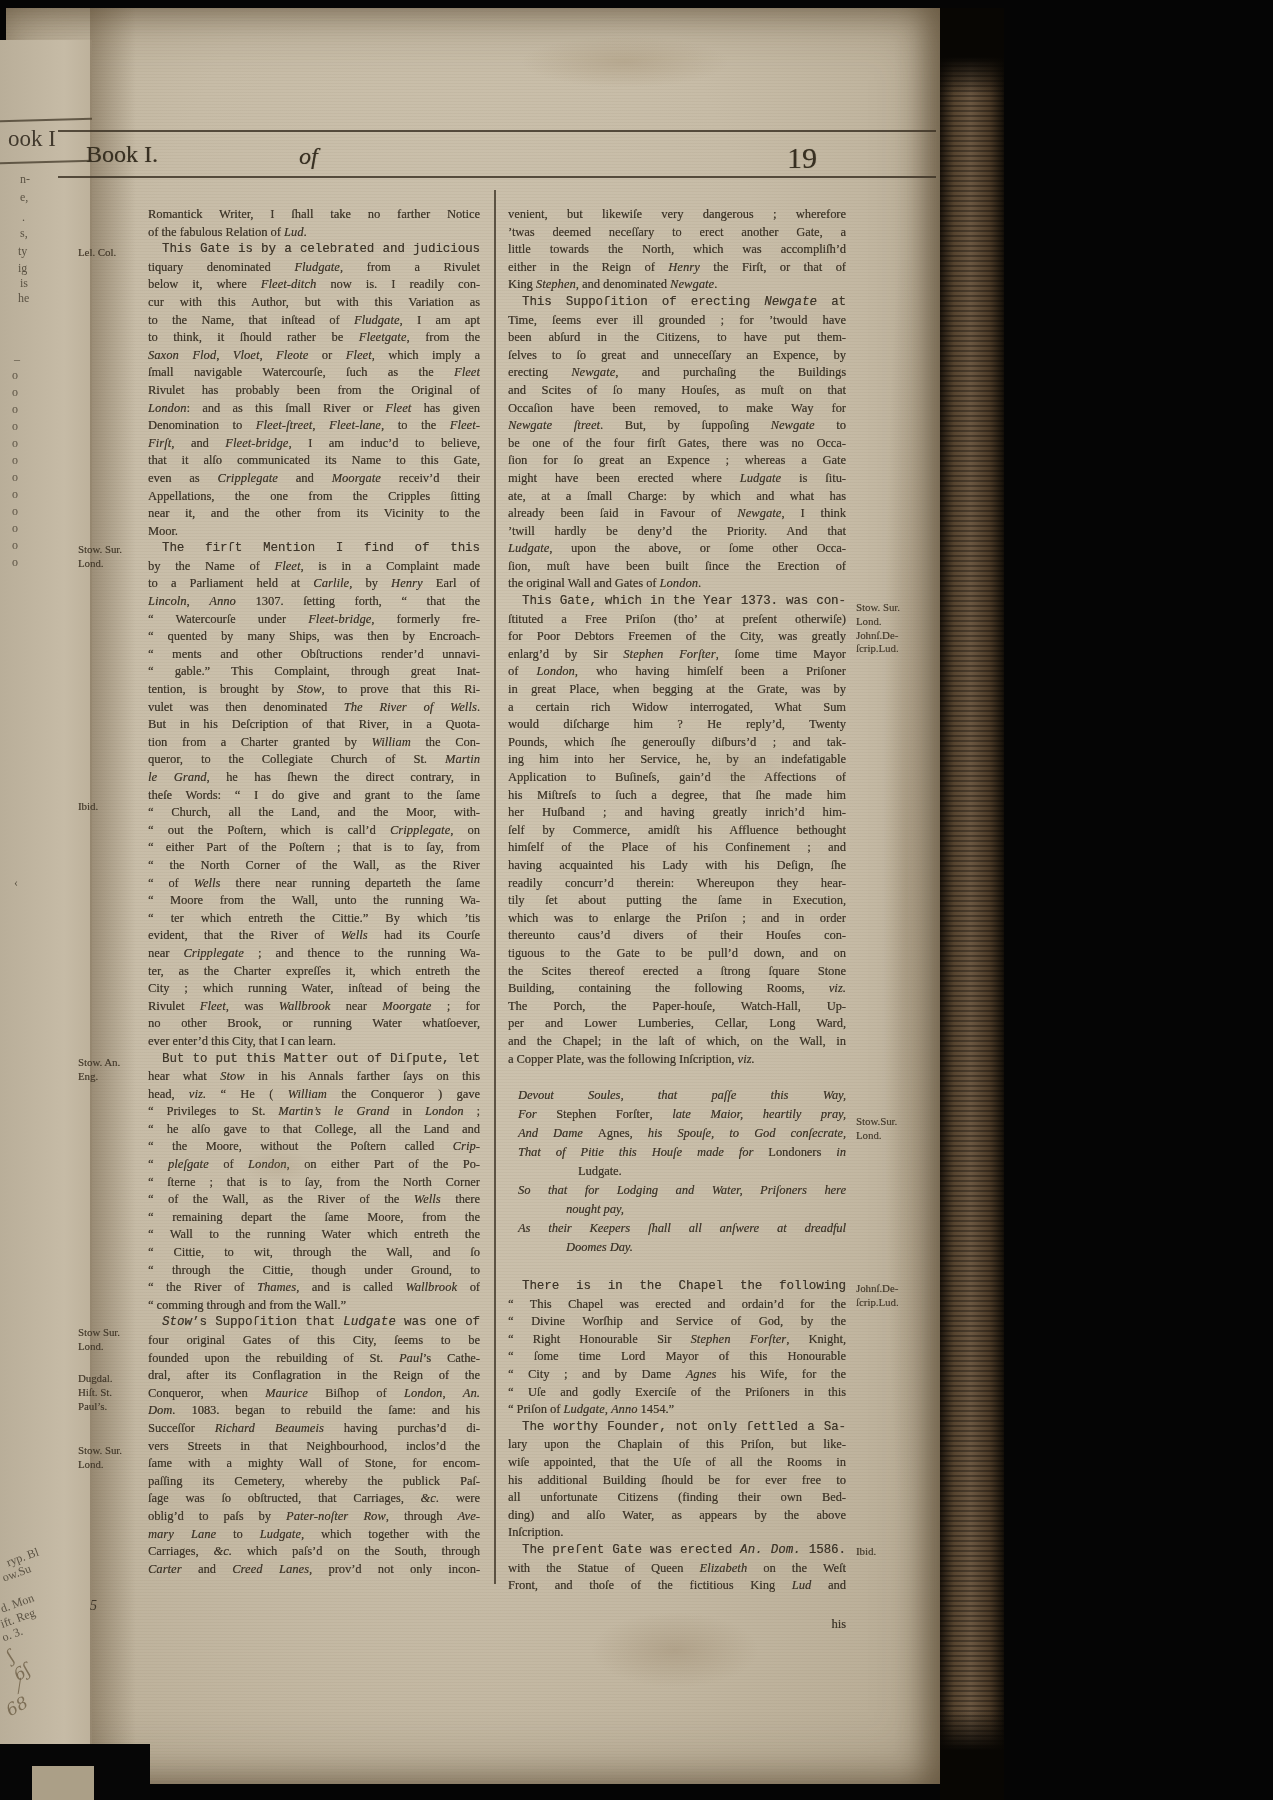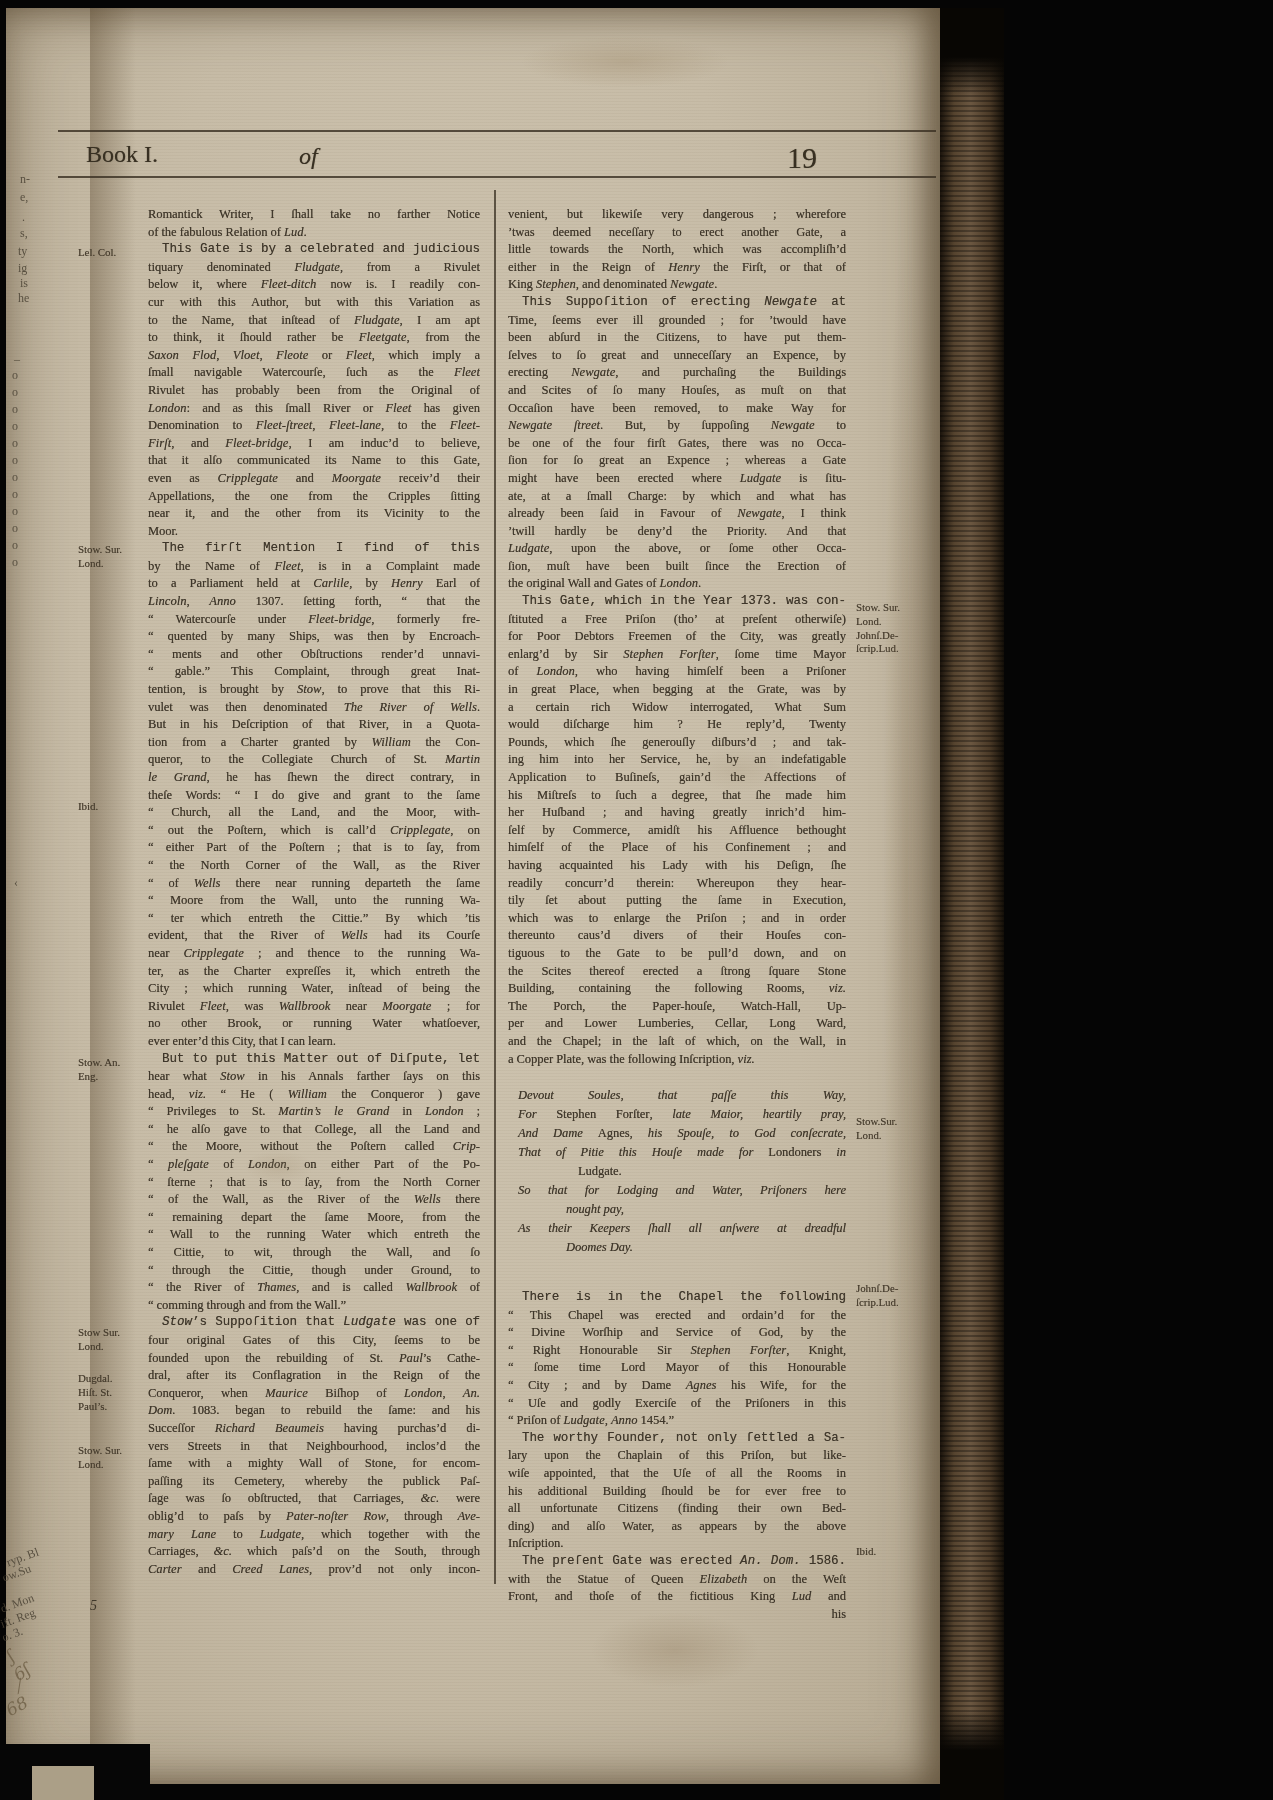--- a/index.html
+++ b/index.html
@@ -35,25 +35,25 @@
   .hdr-title{left:352px;top:138px;font-size:29px;letter-spacing:24px;}
   .hdr-num{left:787px;top:141px;font-size:30px;}
   
   .col{position:absolute;top:206px;font-size:12.4px;color:#3e362a;
        text-shadow:.2px .2px .6px rgba(59,49,35,.65);}
   .col-left{left:148px;width:332px;}
   .col-right{left:508px;width:338px;}
   .tl{height:17.6px;line-height:17.55px;text-align:justify;text-align-last:justify;overflow:hidden;}
   .tl.e{text-align-last:left;}
   .tl.p{text-indent:14px;font-family:Liberation Mono, monospace;}
-  .tl.r{text-align-last:right;}
+  .tl.r{text-align-last:right;margin-top:21px;}
   .tl i{letter-spacing:.1px;}
   .divider{position:absolute;left:494px;top:190px;width:1.5px;height:1394px;background:rgba(62,53,38,.78);}
   
-  .insc{margin-top:18px;margin-bottom:32px;}
+  .insc{margin-top:18px;margin-bottom:21px;}
   .il{height:19px;line-height:18.9px;font-style:italic;padding-left:10px;
       text-align:justify;text-align-last:justify;overflow:hidden;}
   .il.h{padding-left:58px;text-align-last:left;}
   .il.h2{padding-left:70px;text-align-last:left;}
   .il .rm{font-style:normal;}
   
   .mn{position:absolute;font-size:10.8px;line-height:13.8px;color:#453b2c;white-space:pre-line;
       text-shadow:.2px .2px .5px rgba(59,49,35,.5);}
   .mn-l{left:78px;width:58px;}
   .mn-r{left:856px;width:66px;}
@@ -72,20 +72,25 @@
   .blk-top{position:absolute;left:0;top:0;width:1273px;height:8px;background:#050505;}
 </style>
 </head>
 <body>
 
 <div class="canvas">
   <div class="paper">
     <div class="laid"></div>
   </div>
 
+  <div class="prev-strip">
+    <div class="strip-rule" style="top:79px;"></div>
+    <div class="strip-rule" style="top:121px;"></div>
+    <div class="frag big" style="left:8px;top:86px;">ook I</div>
+  </div>
   <div id="frags">
       <div class="frag" style="left: 20px; top: 172px;">n-</div>
       <div class="frag" style="left: 20px; top: 190px;">e,</div>
       <div class="frag" style="left: 22px; top: 210px;">.</div>
       <div class="frag" style="left: 20px; top: 226px;">s,</div>
       <div class="frag" style="left: 18px; top: 244px;">ty</div>
       <div class="frag" style="left: 18px; top: 261px;">ig</div>
       <div class="frag" style="left: 20px; top: 276px;">is</div>
       <div class="frag" style="left: 18px; top: 291px;">he</div>
       <div class="frag" style="left: 14px; top: 352px;">–</div>

